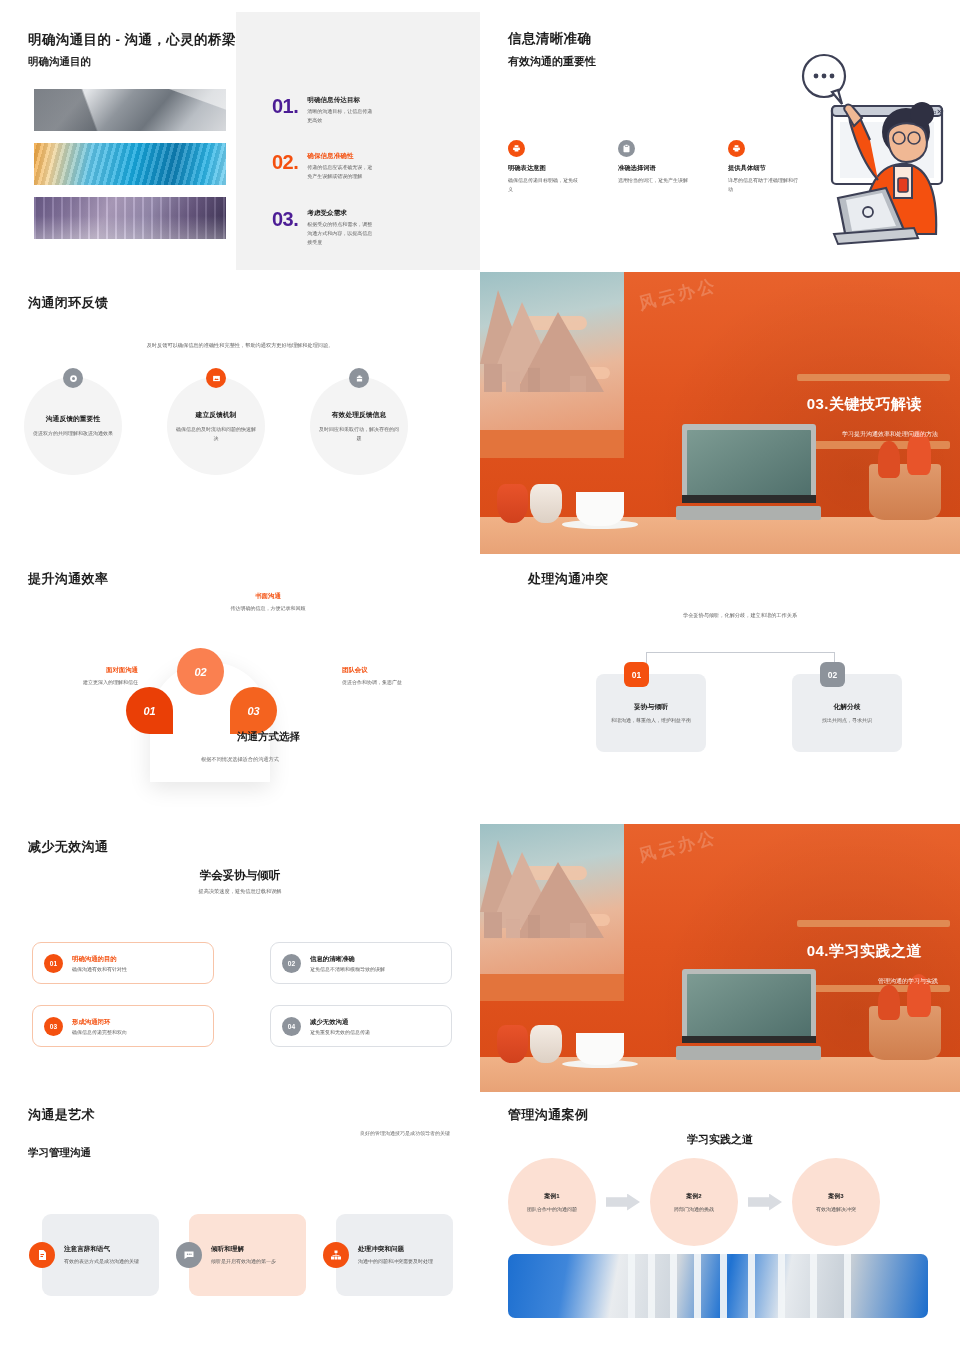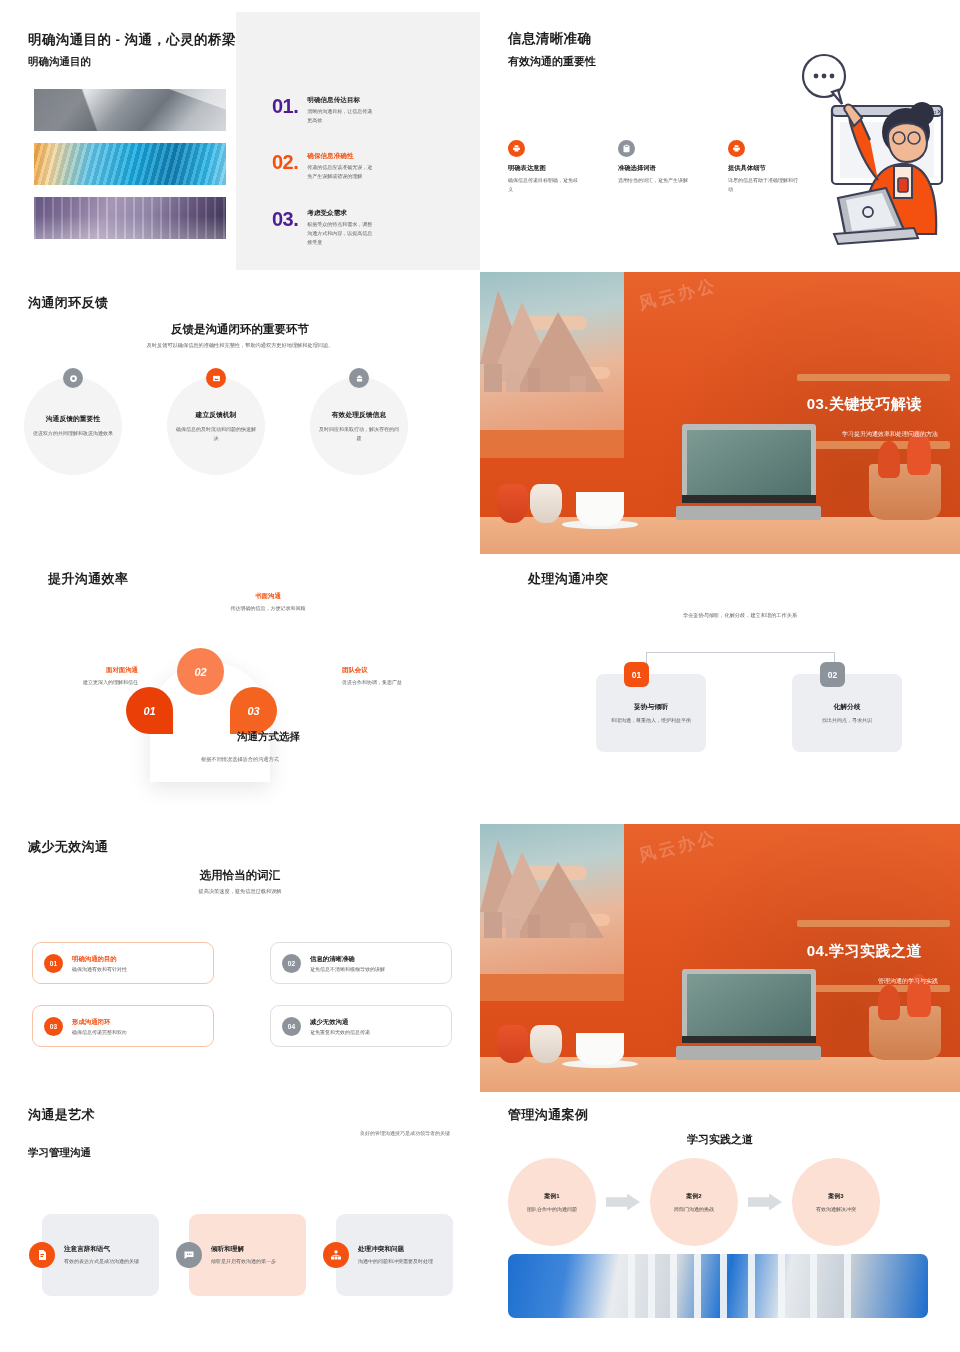--- a/index.html
+++ b/index.html
@@ -95,21 +95,21 @@
   .cactus{position:absolute;right:6%;bottom:28%;width:5%;height:16%;background:#e8542a;border-radius:50% 50% 20% 20%;}
   .cactus2{position:absolute;right:12.5%;bottom:27%;width:4.5%;height:13%;background:#dd4d23;border-radius:50% 50% 20% 20%;}
   .wmark{position:absolute;color:rgba(255,255,255,.20);font-size:17px;font-weight:bold;
       transform:rotate(-14deg);letter-spacing:3px;}
   .hero-txt{position:absolute;right:22px;top:38%;text-align:right;color:#fff;}
   .hero-txt h2{margin:16px;font-size:15px;font-weight:bold;letter-spacing:.5px;}
   .hero-txt p{margin:5px 0 0 0;font-size:6px;opacity:.95;}
 
   
   #slide5{left:0;top:556px;width:480px;height:266px;}
-  #slide5 .t1{position:absolute;left:28px;top:14px;margin-left:20px;}
+  #slide5 .t1{position:absolute;left:28px;top:14px;}
   .dome-wrap{position:absolute;left:120px;top:74px;width:180px;height:120px;}
   .dome{position:absolute;left:30px;top:32px;width:120px;height:120px;border-radius:60px 60px 0 0;
         background:#fff;box-shadow:0 6px 22px rgba(0,0,0,.10);}
   .seg{position:absolute;width:47px;height:47px;display:flex;align-items:center;justify-content:center;
        color:#fff;font-size:11px;font-style:italic;font-weight:bold;}
   .seg.s1{left:6px;top:57px;background:#ea3f06;border-radius:50% 50% 0 50%;}
   .seg.s2{left:57px;top:18px;background:#fa8050;border-radius:50% 50% 50% 50%;}
   .seg.s3{left:110px;top:57px;background:#f4631f;border-radius:50% 50% 50% 0;}
   .dome-label{position:absolute;left:0;right:0;top:100px;text-align:right;font-size:10.5px;font-weight:bold;color:#1b1b1b;}
   .lbl{position:absolute;}
@@ -276,21 +276,20 @@
             </svg>
         </div>
         <h4>提供具体细节</h4>
         <p>详尽的信息有助于准确理解和行动</p>
       </div>
     </div>
   </section>
 
   <section class="slide" id="slide3">
     <div class="s-title t1">沟通闭环反馈</div>
-    <div class="h">反馈是沟通闭环的重要环节</div>
     <div class="sh">及时反馈可以确保信息的准确性和完整性，帮助沟通双方更好地理解和处理问题。</div>
     <div class="circrow">
       <div class="circ">
         <div class="badge" style="background:#8d939b">
           <svg width="9" height="9" viewBox="0 0 24 24" fill="#fff">
               <circle cx="12" cy="12" r="9" fill="#fff"></circle>
               <circle cx="12" cy="12" r="4" fill="#8d939b"></circle>
             </svg>
         </div>
         <h4>沟通反馈的重要性</h4>
@@ -402,21 +401,21 @@
       <div class="confcard">
         <div class="cbadge" style="background:#8d939b">02</div>
         <h4>化解分歧</h4>
         <p>找出共同点，寻求共识</p>
       </div>
     </div>
   </section>
 
   <section class="slide" id="slide8">
     <div class="s-title t1">减少无效沟通</div>
-    <div class="h">选用恰当的词汇</div>
+    <div class="h">学会妥协与倾听</div>
     <div class="sh">提高决策速度，避免信息过载和误解</div>
     <div class="redgrid">
       <div class="redcard or">
         <div class="rnum or">01</div>
         <div>
             <h4 class="or">明确沟通的目的</h4>
              <p>确保沟通有效和有针对性</p>
           </div>
       </div>
       <div class="redcard gy">

